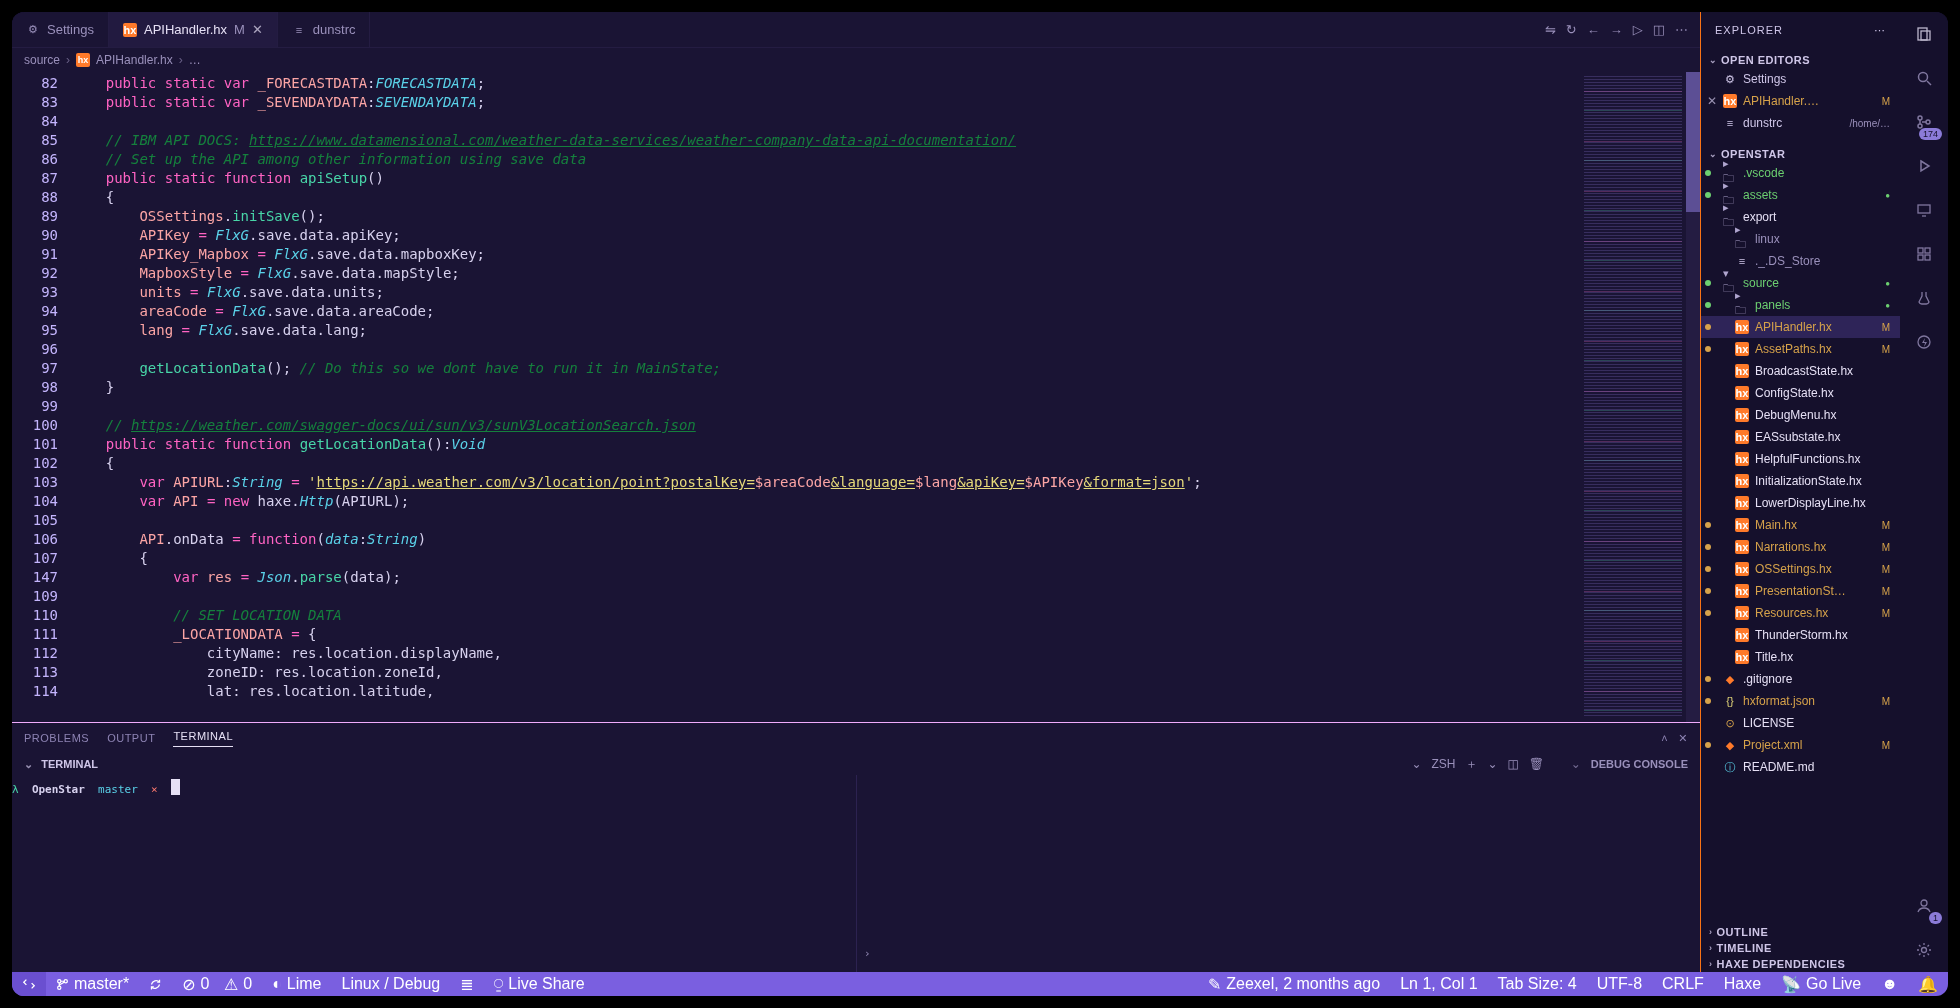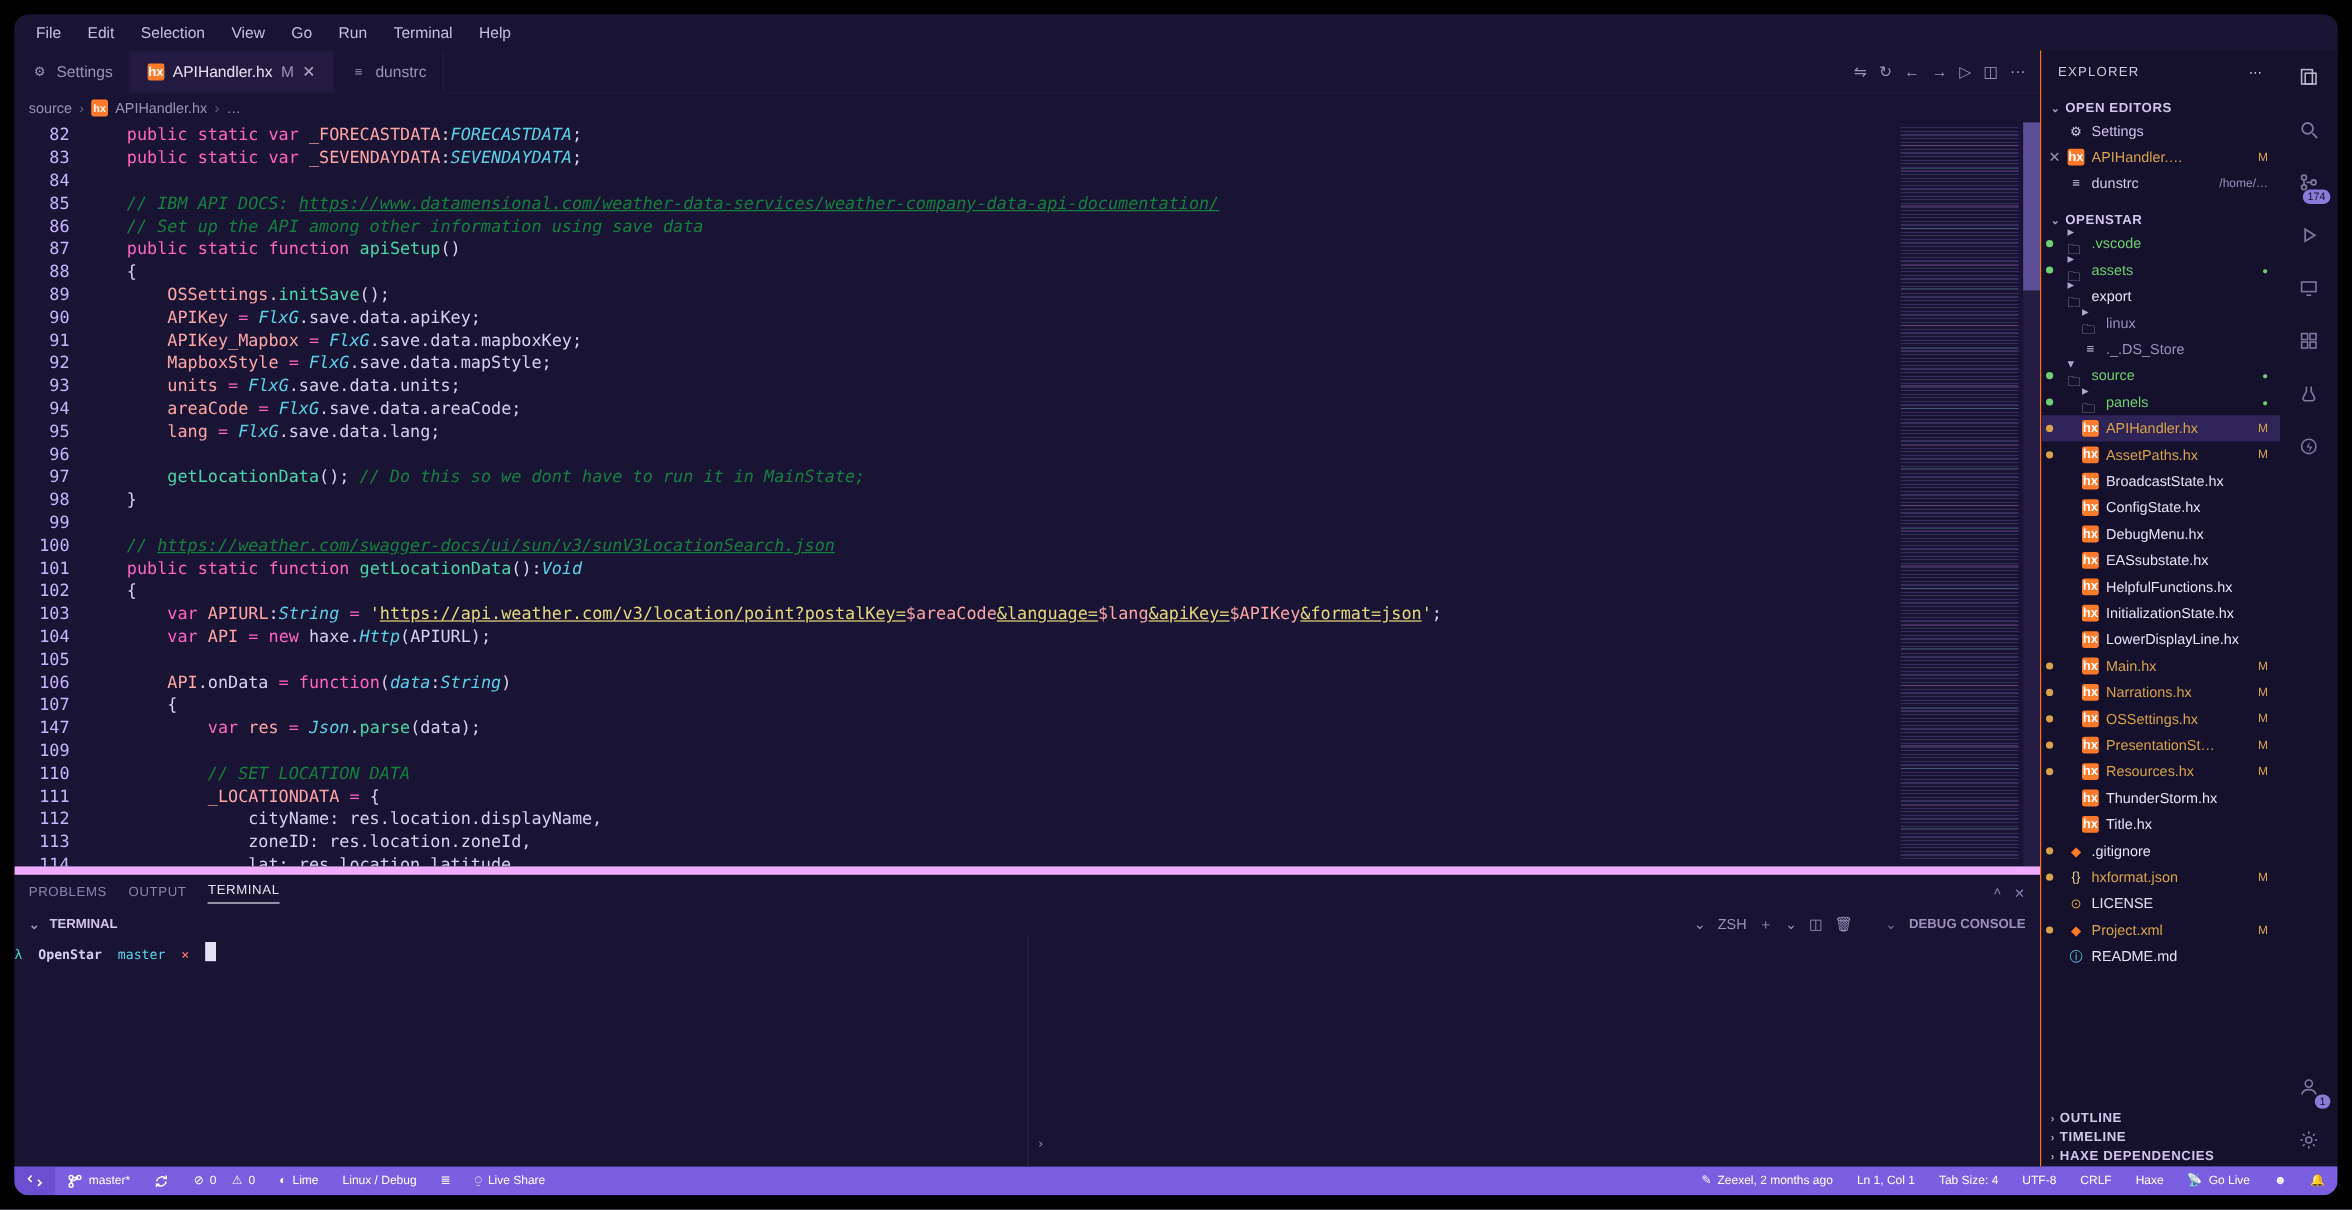--- a/index.html
+++ b/index.html
@@ -42,21 +42,21 @@
 .id { color:#fca5a5; }
 .url { text-decoration: underline; }
 .scrolltrack { position:absolute; right:0; top:0; bottom:0; width:14px; background:#241c42; }
 .scrollthumb { position:absolute; right:0; top:0; width:14px; height:140px; background:#5c4f95; }
 
 .minimap { width: 120px; background:#1a1434; position:relative; }
 .minimap .mm { position:absolute; inset:4px 18px 4px 4px; background: repeating-linear-gradient( to bottom, #4b3f7a 0 1px, transparent 1px 3px ); opacity:.6; }
 .minimap .mm2 { position:absolute; inset:4px 18px 4px 4px; background: repeating-linear-gradient( to bottom, transparent 0 15px, #ff63c3 15px 16px, transparent 16px 34px, #48d6a8 34px 35px, transparent 35px 50px ); opacity:.25; mix-blend-mode: screen; }
 
 
-.panel { height: 250px; background:#1a1434; border-top:7px solid #f0abfc; display:flex; flex-direction:column; position:relative; }
+.panel { height: 250px; background:#1a1434; border-top:1px solid #f0abfc; display:flex; flex-direction:column; position:relative; }
 .panel-tabs { height:30px; display:flex; align-items:center; padding:0 12px; gap:18px; color:#8d83b3; font-size:11px; letter-spacing:.5px; }
 .panel-tabs .pt { cursor:pointer; }
 .panel-tabs .pt.active { color:#e6e0f5; border-bottom:1px solid #e6e0f5; padding-bottom:4px; }
 .panel-tabs .spacer{flex:1;}
 .panel-tabs .ractions{display:flex;gap:10px;align-items:center;}
 .panel-title { height:22px; display:flex; align-items:center; padding:0 12px; gap:8px; color:#cfc6e8; font-size:11px; font-weight:600; }
 .panel-title .chev { opacity:.7; }
 .panel-title .spacer{flex:1;}
 .panel-title .ractions{display:flex;gap:10px;align-items:center;font-weight:400;color:#9a90bb;font-size:12px;}
 .term { flex:1; padding: 4px 0; font-size:11px; line-height:20px; color:#d7d1ee; position:relative; }
@@ -93,42 +93,32 @@
 .side-bottom { margin-top:auto; }
 
 
 .activity { width: 48px; background:#15102c; display:flex; flex-direction:column; align-items:center; padding:8px 0; gap:16px; color:#9a90bb; }
 .activity .ab { width:28px; height:28px; display:flex; align-items:center; justify-content:center; position:relative; cursor:pointer; }
 .activity .ab.active { color:#e6e0f5; }
 .activity .ab .pill { position:absolute; bottom:-4px; right:-4px; background:#8b7bd8; color:#15102c; font-size:9px; border-radius:8px; padding:0 4px; line-height:12px; }
 .activity .abspacer { flex:1; }
 
 
-.status { height: 24px; background:#7a5fe0; color:#fff; display:flex; align-items:center; font-size:10px; }
+.status { height: 24px; background:#7a5fe0; color:#fff; display:flex; align-items:center; font-size:16px; }
 .status .sb { padding:0 10px; display:flex; align-items:center; gap:5px; height:100%; cursor:pointer; }
 .status .spacer { flex:1; }
 .status .remote { background:#6a4fd0; width:34px; justify-content:center; }
 
 svg { display:block; }
 </style>
 </head>
 <body>
 
 <div class="frame">
 
-  <div class="menubar">
-    <div class="m">File</div>
-    <div class="m">Edit</div>
-    <div class="m">Selection</div>
-    <div class="m">View</div>
-    <div class="m">Go</div>
-    <div class="m">Run</div>
-    <div class="m">Terminal</div>
-    <div class="m">Help</div>
-  </div>
 
   <div class="body">
     <div class="main-col">
 
       <div class="tabs">
         <div class="tab">
           <span class="icn">⚙</span>
           <span>Settings</span>
         </div>
         <div class="tab active">

